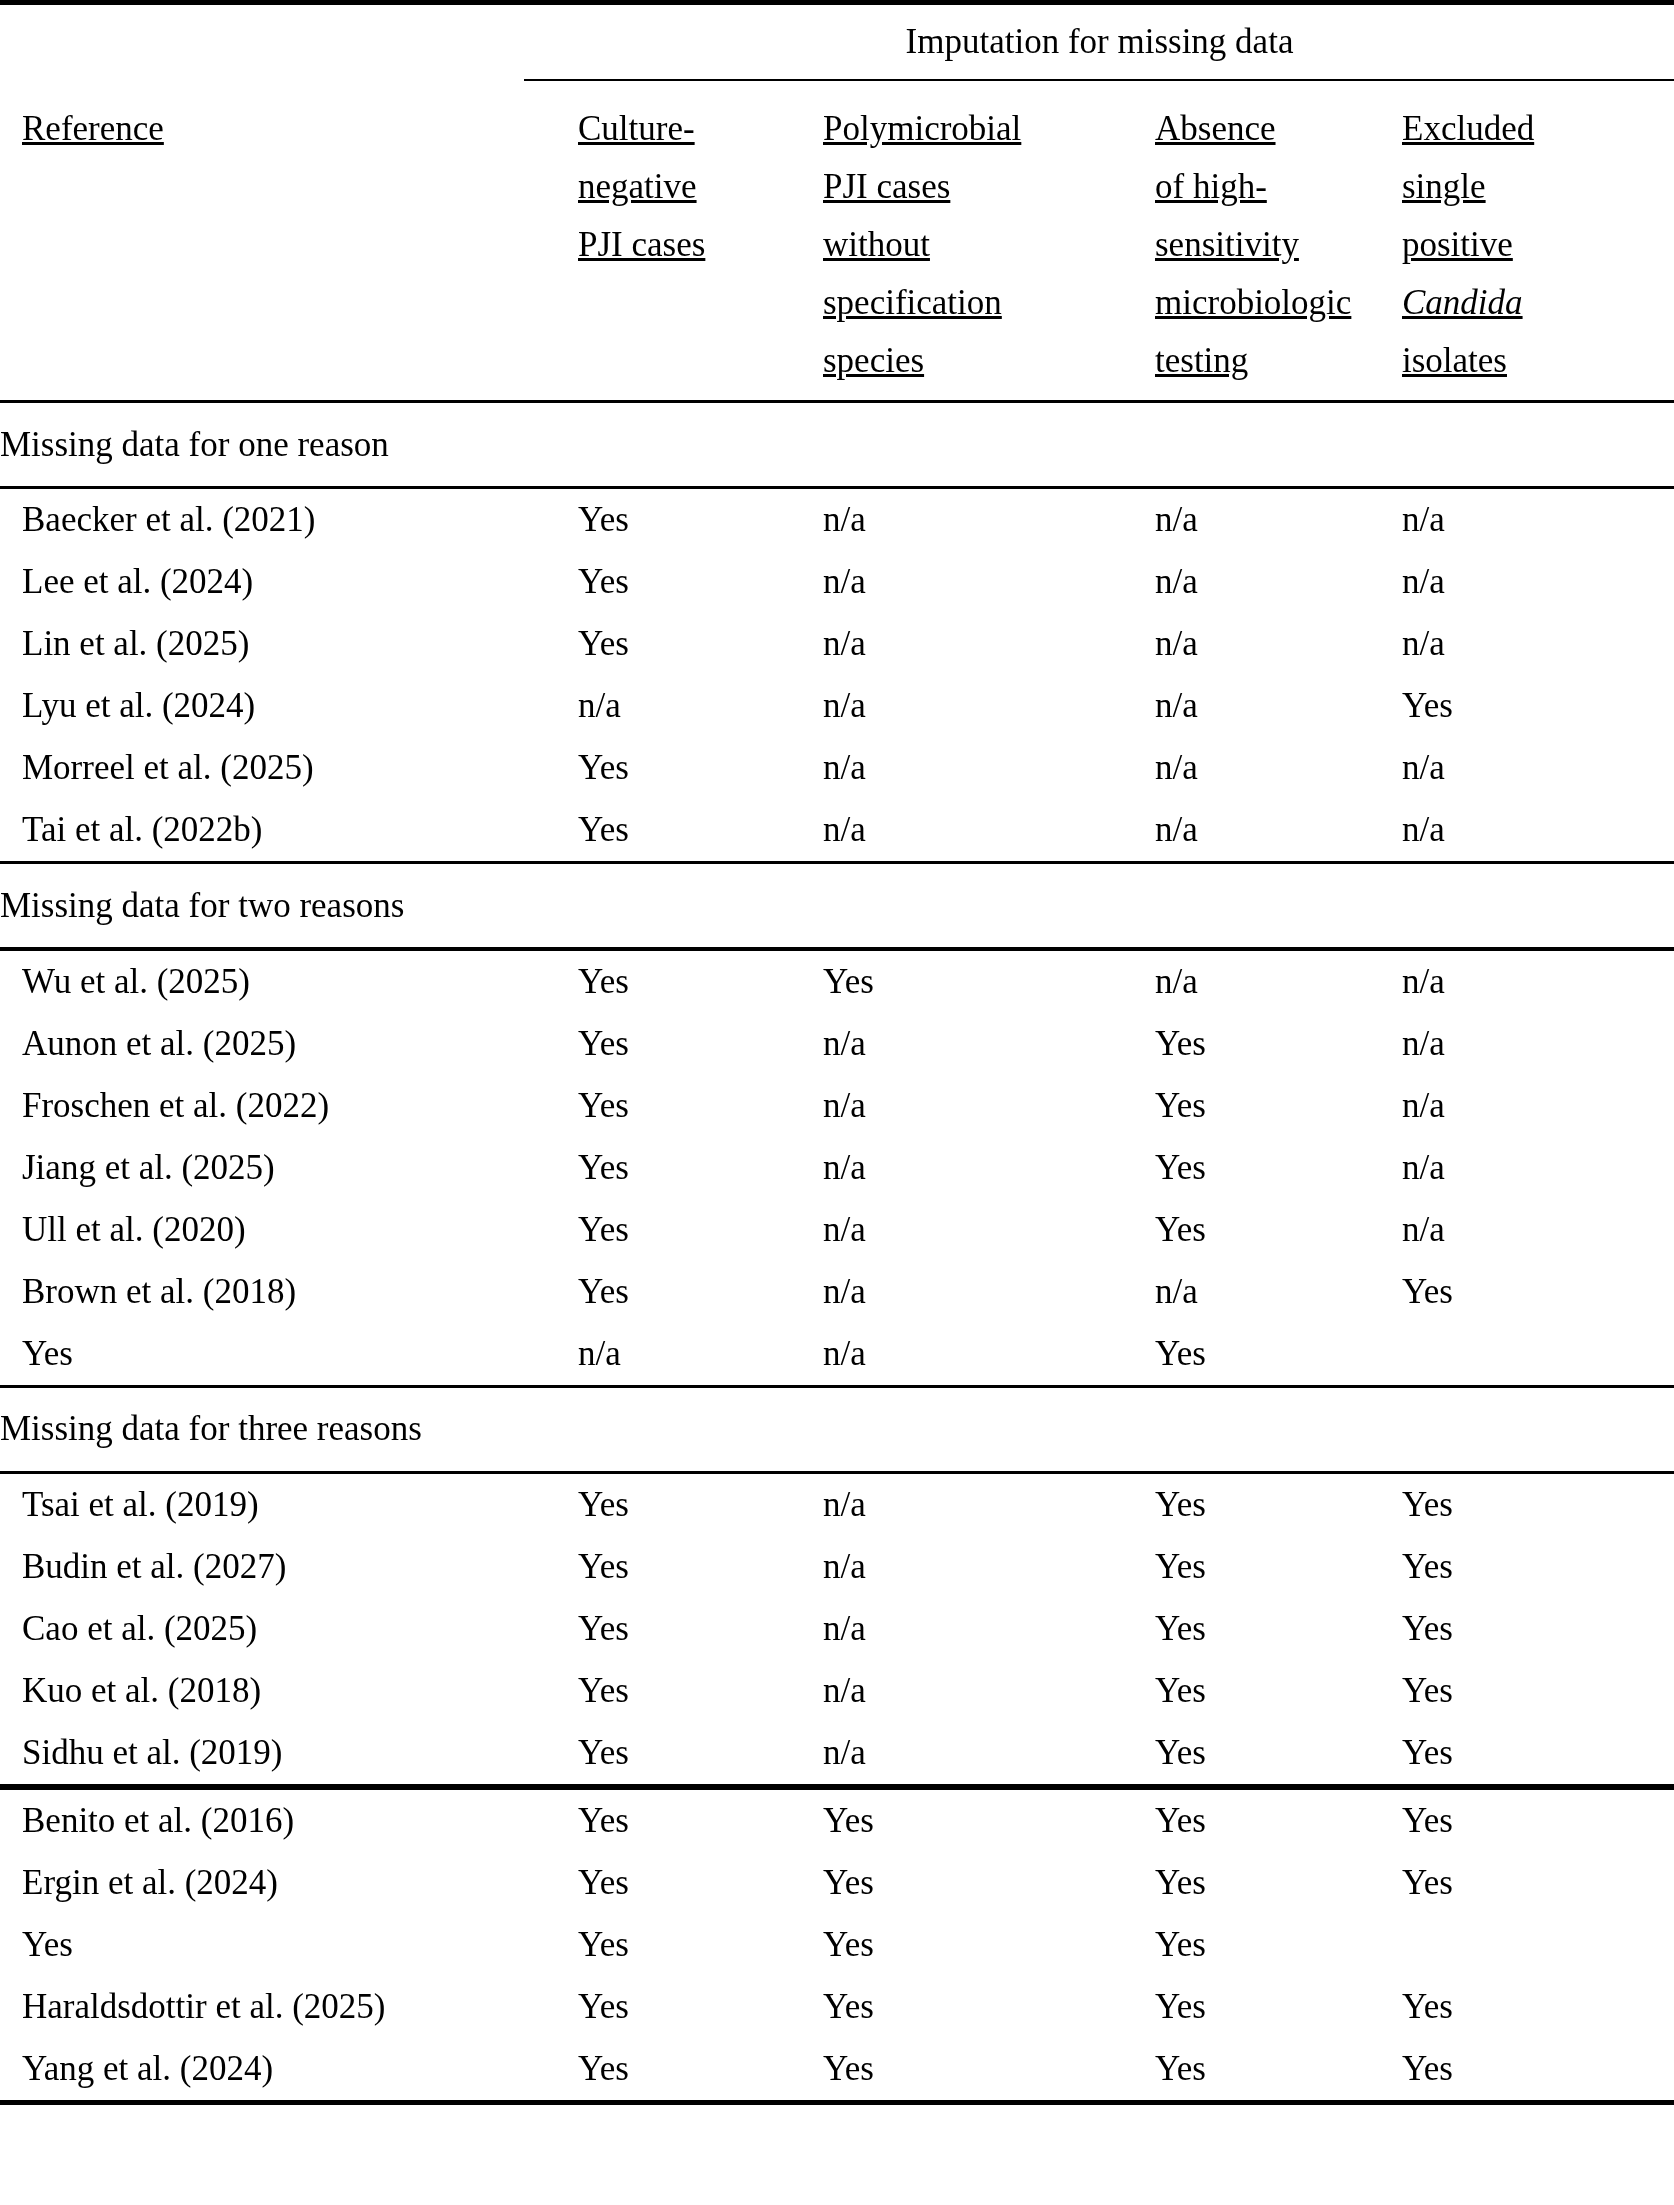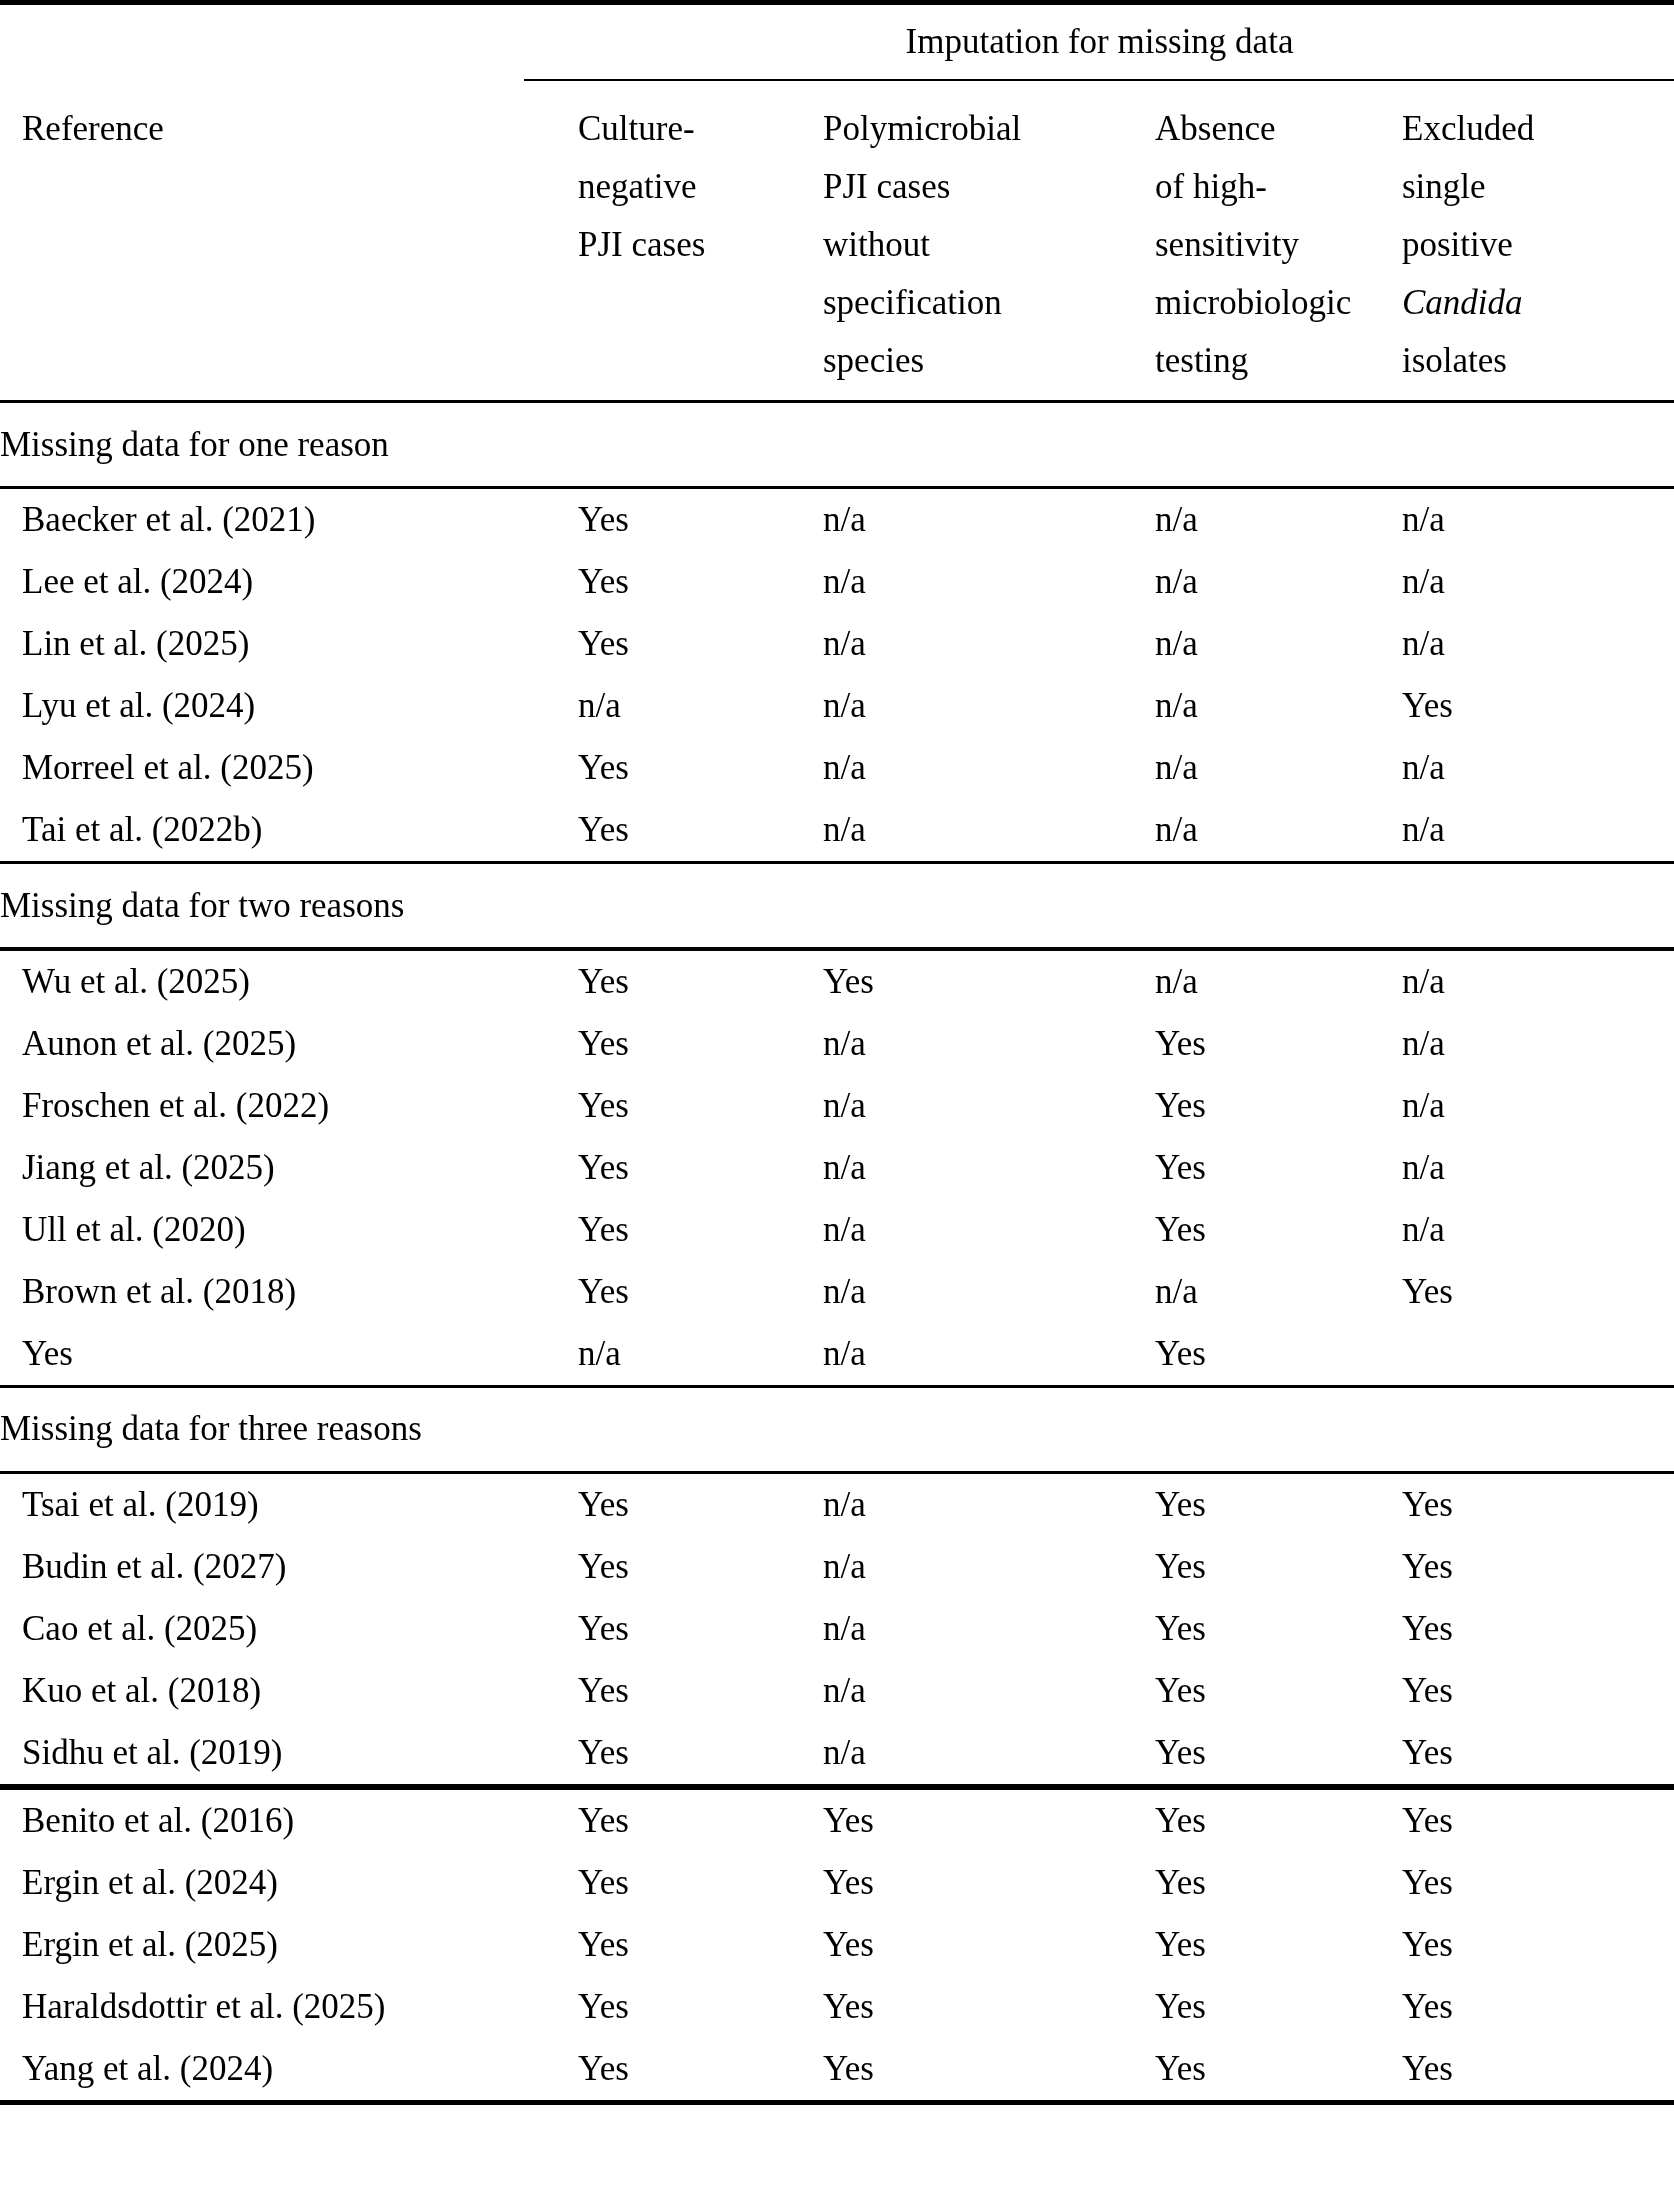--- a/index.html
+++ b/index.html
@@ -46,20 +46,21 @@
     padding-left: 22px;
   }
   .header-row {
     height: 319px;
     box-sizing: border-box;
     padding-top: 19.4px;
     line-height: 58px;
   }
   .header-cell {
     text-align: left;
+    text-decoration: underline;
   }
   .section-band {
     height: 83px;
     display: flex;
     align-items: center;
   }
   .data-row {
     height: 62px;
     align-items: center;
   }
@@ -266,21 +267,20 @@
         <div class="cell">Yes</div>
       </div>
       <div class="grid data-row">
         <div class="cell">Ergin et al. (2024)</div>
         <div class="cell">Yes</div>
         <div class="cell">Yes</div>
         <div class="cell">Yes</div>
         <div class="cell">Yes</div>
       </div>
       <div class="grid data-row">
-        <div class="cell">Ergin et al. (2025)</div>
         <div class="cell">Yes</div>
         <div class="cell">Yes</div>
         <div class="cell">Yes</div>
         <div class="cell">Yes</div>
       </div>
       <div class="grid data-row">
         <div class="cell">Haraldsdottir et al. (2025)</div>
         <div class="cell">Yes</div>
         <div class="cell">Yes</div>
         <div class="cell">Yes</div>

